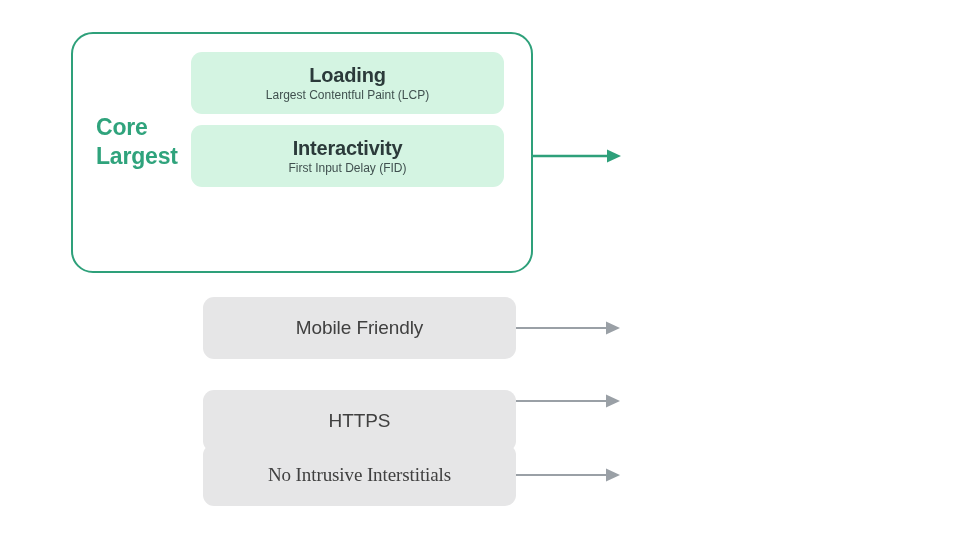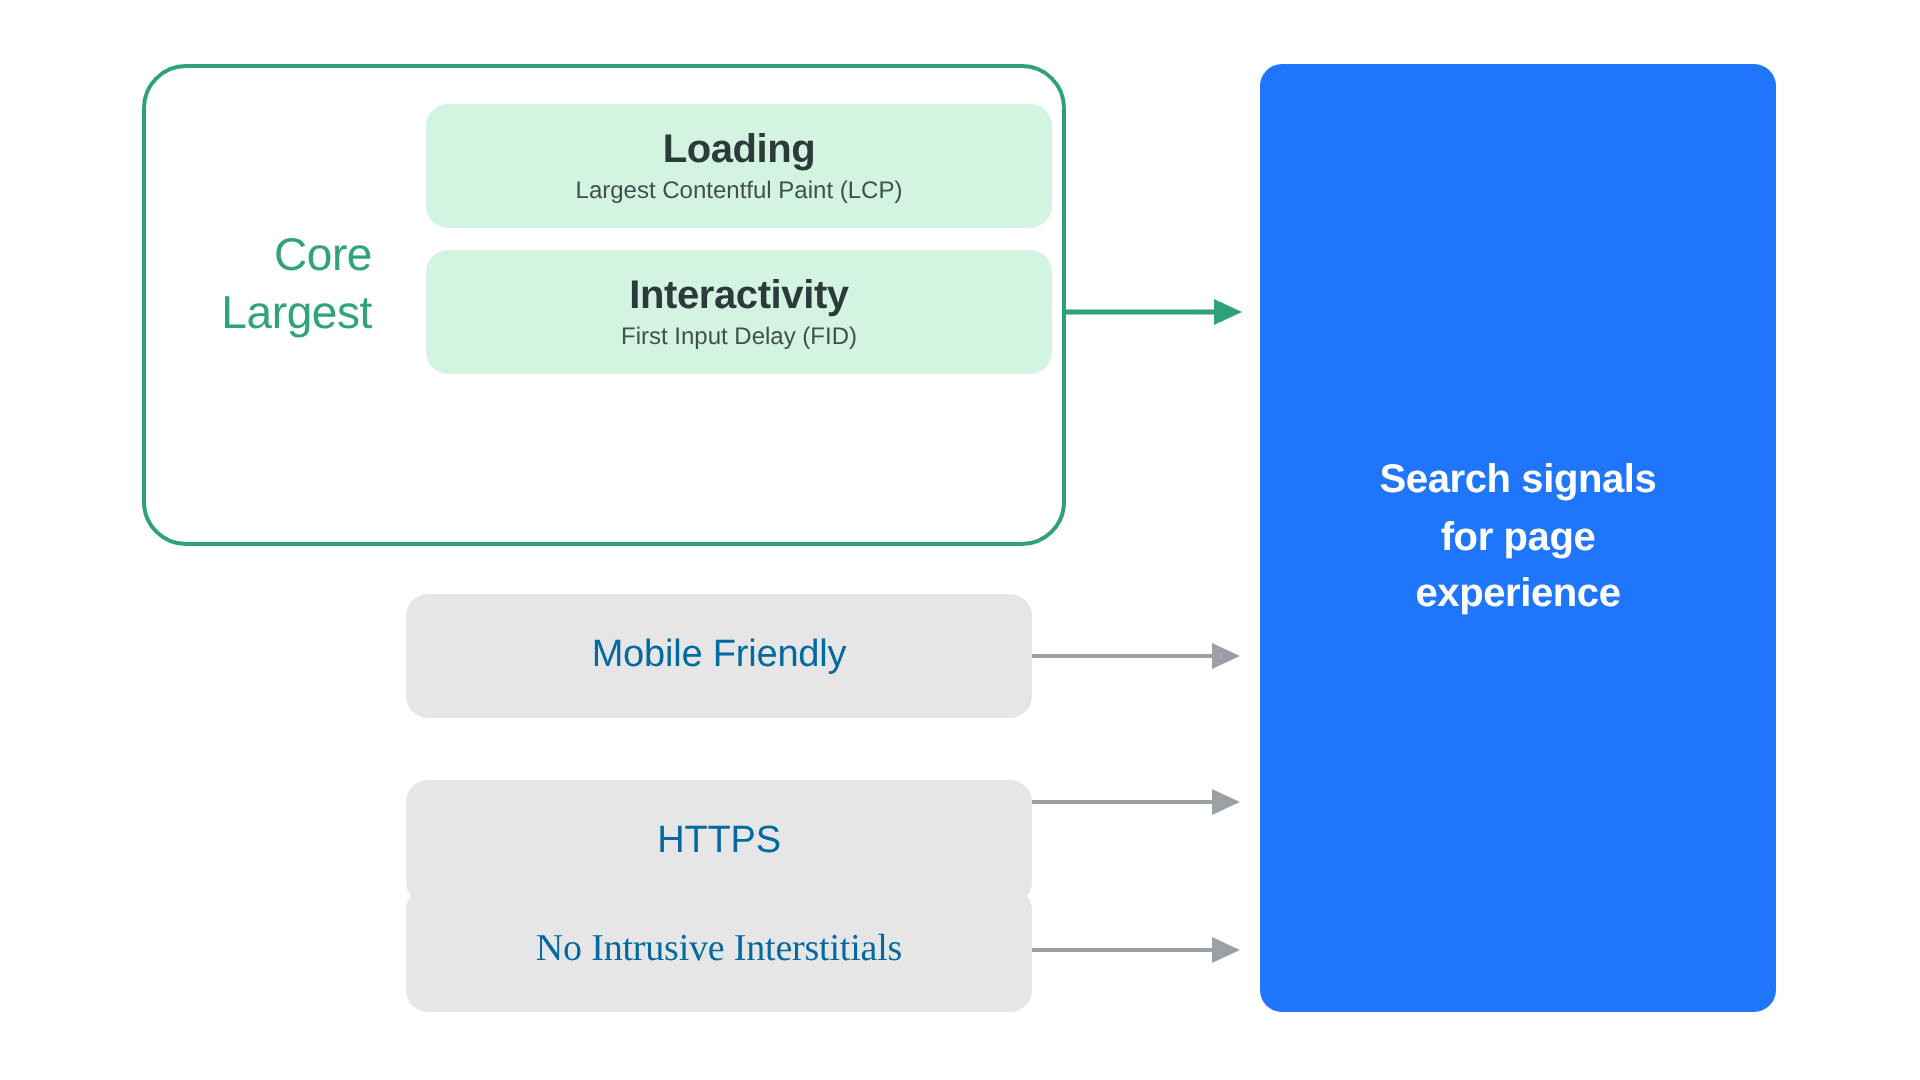--- a/index.html
+++ b/index.html
@@ -32,34 +32,34 @@
     border: 2px solid #2EA07A;
     border-radius: 22px;
     background: transparent;
   }
 
   .cwv-label {
     position: absolute;
     left: 96px;
     top: 113px;
     width: 90px;
-    text-align: right;
+    text-align: left;
     color: #34A853;
     color: #2FA37C;
     font-size: 23px;
-    font-weight: normal;
+    font-weight: bold;
     line-height: 1.28;
     letter-spacing: -0.2px;
   }
   .cwv-label span { display: block; }
 
   
   .metric {
     position: absolute;
-    left: 213px;
+    left: 191px;
     width: 313px;
     height: 62px;
     background: #D4F4E2;
     border-radius: 11px;
     display: flex;
     flex-direction: column;
     align-items: center;
     justify-content: center;
   }
   .metric.m1 { top: 52px; }
@@ -92,21 +92,21 @@
     display: flex;
     align-items: center;
     justify-content: center;
   }
   .signal.s1 { top: 297px; }
   .signal.s2 { top: 370px; margin-top: 20px; }
   .signal.s3 { top: 444px; font-family: Liberation Serif, serif; }
   .signal-label {
     font-size: 19px;
     font-weight: normal;
-    color: #0369a1;
+    color: #404040;
     letter-spacing: -0.1px;
   }
 
   
   .blue-box {
     position: absolute;
     left: 630px;
     top: 32px;
     width: 258px;
     height: 474px;
@@ -163,27 +163,20 @@
   </div>
 
   <div class="signal s2">
     <div class="signal-label">HTTPS</div>
   </div>
 
   <div class="signal s3">
     <div class="signal-label">No Intrusive Interstitials</div>
   </div>
 
-  <div class="blue-box">
-    <div class="blue-text">
-      <div>Search signals</div>
-      <div>for page</div>
-      <div>experience</div>
-    </div>
-  </div>
 
   <svg id="arrows" viewBox="0 0 960 540" width="960" height="540">
     <g>
       <line x1="533" y1="156" x2="608" y2="156" stroke="#2EA07A" stroke-width="2.4"></line>
       <polygon points="607,149.5 621,156 607,162.5" fill="#2EA07A"></polygon>
     </g>
     <g>
       <line x1="516" y1="328" x2="607" y2="328" stroke="#9AA0A6" stroke-width="2"></line>
       <polygon points="606,321.5 620,328 606,334.5" fill="#9AA0A6"></polygon>
     </g>

